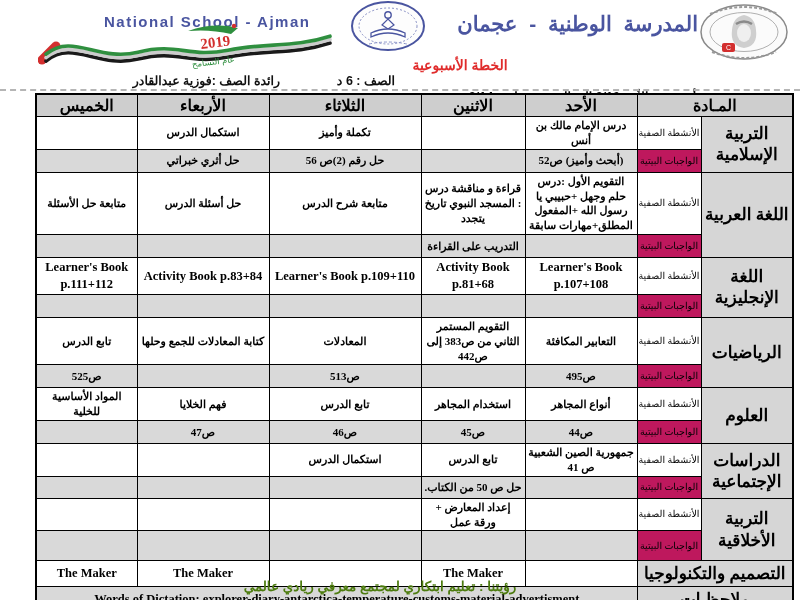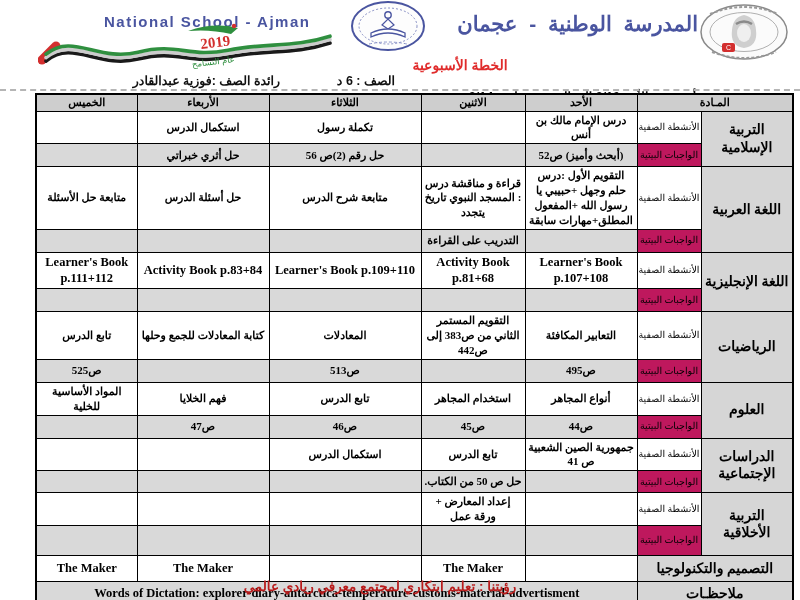--- a/index.html
+++ b/index.html
@@ -23,32 +23,32 @@
   .info-teacher{position:absolute;right:520px;top:0;white-space:nowrap;}
   .dash-sep{position:absolute;left:0;top:89px;width:800px;border-top:2px dashed #b5b5b5;}
 
   
   .plan-table-wrap{position:absolute;left:35px;top:93px;}
   table{border-collapse:collapse;table-layout:fixed;width:758px;direction:rtl;
         font-family:"Liberation Serif",serif;}
   td,th{border:1px solid #000;padding:1px 2px;text-align:center;vertical-align:middle;
         overflow:hidden;}
   table{border:2px solid #000;}
-  th{background:#cecece;font-size:11px;font-weight:bold;}
-  .subj{background:#d6d6d6;font-size:14px;font-weight:bold;line-height:1.25;margin-left:48px;}
+  th{background:#cecece;font-size:16px;font-weight:bold;}
+  .subj{background:#d6d6d6;font-size:17px;font-weight:bold;line-height:1.25;margin-left:48px;}
   .lbl{font-size:9.5px;font-weight:normal;background:#fff;line-height:1.3;padding:0 1px;}
   .lbl.hw{background:#be185d;}
   .cell{font-size:11px;font-weight:bold;line-height:1.35;background:#fff;}
   .cell.hw{background:#d9d9d9;margin-top:16px;}
   .cell.en{font-size:12.5px;}
   .dict{font-size:12.5px;font-weight:bold;background:#d9d9d9;}
 
   
   .vision{position:absolute;left:0;top:578px;width:760px;text-align:center;
-          font-size:13.5px;font-weight:bold;color:#b91c1c;direction:rtl;}
+          font-size:13.5px;font-weight:bold;color:#4d7c0f;direction:rtl;}
 </style>
 </head>
 <body>
 
 <div id="page">
 
   <div class="en-title">National School - Ajman</div>
   <div class="ar-title">المدرسة الوطنية - عجمان</div>
 
   <div class="logo">
@@ -121,21 +121,21 @@
           <th>الأربعاء</th>
           <th>الخميس</th>
         </tr>
       </thead>
       <tbody>
           <tr style="height: 30px;">
             <td class="subj" rowspan="2">التربية الإسلامية</td>
             <td class="lbl">الأنشطة الصفية</td>
             <td class="cell">درس الإمام مالك بن أنس</td>
             <td class="cell"></td>
-            <td class="cell">تكملة رسول</td>
+            <td class="cell">تكملة وأميز</td>
             <td class="cell">استكمال الدرس</td>
             <td class="cell"></td>
           </tr>
           <tr style="height: 23px;">
             <td class="lbl hw">الواجبات البيتية</td>
             <td class="cell hw">(أبحث وأميز) ص52</td>
             <td class="cell hw"></td>
             <td class="cell hw">حل رقم (2)ص 56</td>
             <td class="cell hw">حل أثري خبراتي</td>
             <td class="cell hw"></td>

